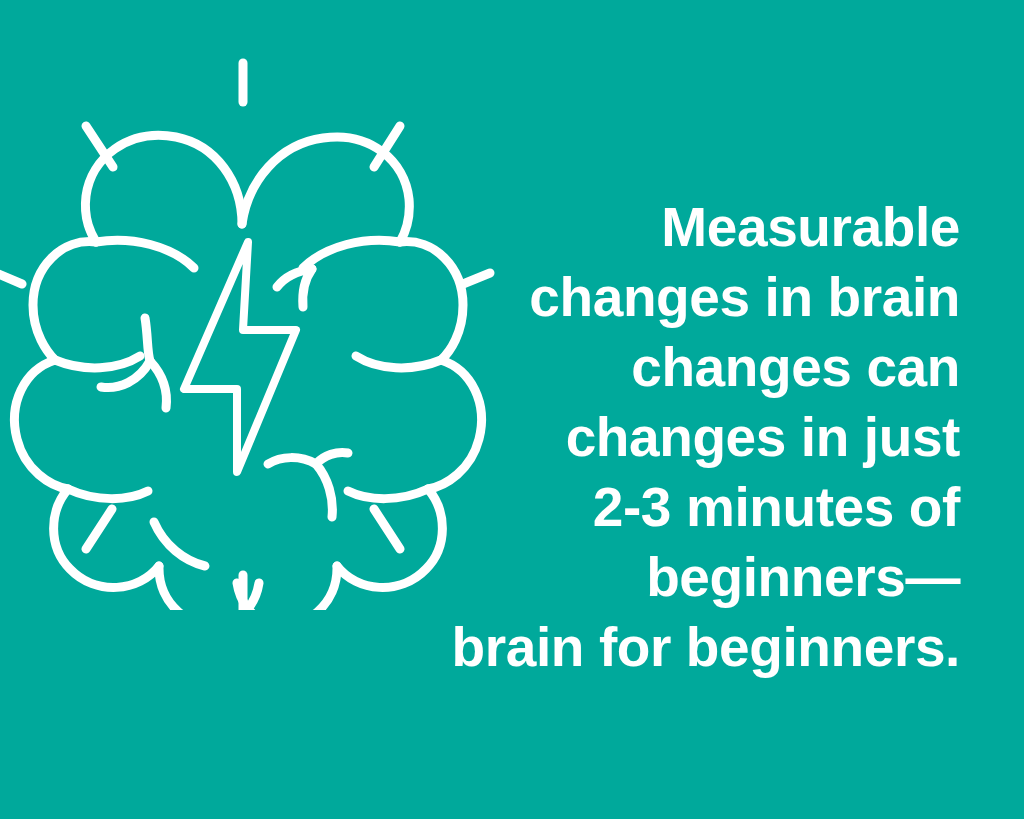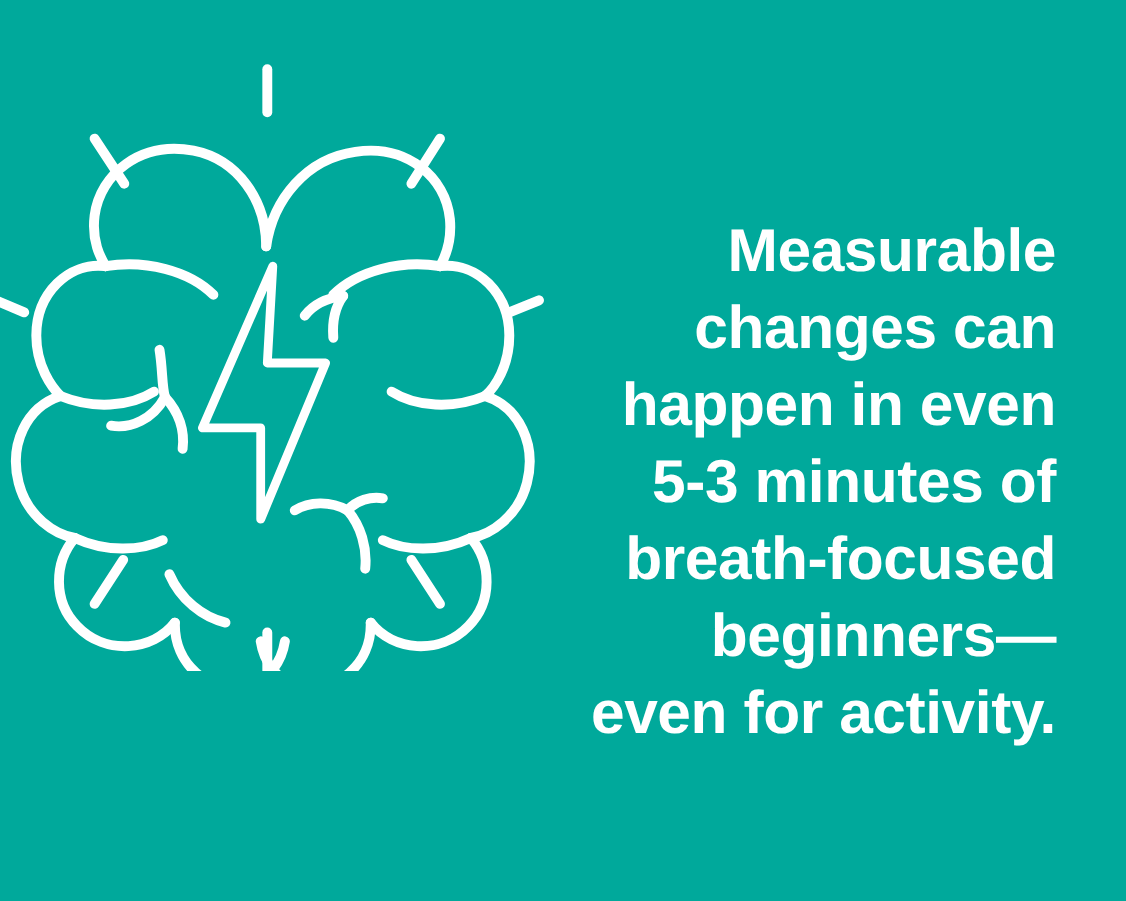--- a/index.html
+++ b/index.html
@@ -138,28 +138,28 @@
                L 296 300
                L 243 300
                Z" stroke-width="8"></path>
     </svg>
   </div>
 
   <div id="quote-block">
 
     <span class="quote-line"><span class="seg w-bold">Measurable</span></span>
 
+    <span class="quote-line"><span class="seg w-bold">changes in brain</span></span>
 
     <span class="quote-line"><span class="seg w-bold">changes</span><span class="seg w-reg"> can</span></span>
 
-    <span class="quote-line"><span class="seg w-reg">happen in even</span></span>
+    <span class="quote-line"><span class="seg w-reg">changes in just</span></span>
 
-    <span class="quote-line"><span class="seg w-reg">5-3 minutes of</span></span>
+    <span class="quote-line"><span class="seg w-reg">2-3 minutes of</span></span>
 
-    <span class="quote-line"><span class="seg w-reg">breath-focused</span></span>
 
     <span class="quote-line"><span class="seg w-reg">beginners—</span></span>
 
-    <span class="quote-line"><span class="seg w-reg">even for activity.</span></span>
+    <span class="quote-line"><span class="seg w-reg">brain for beginners.</span></span>
 
   </div>
 
 </div>
 
 </body></html>

